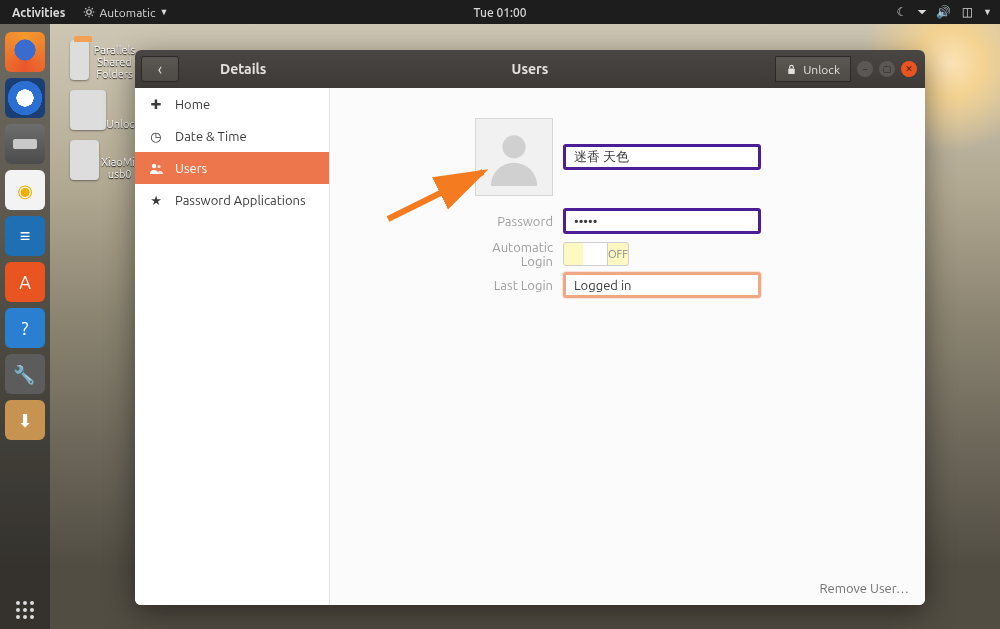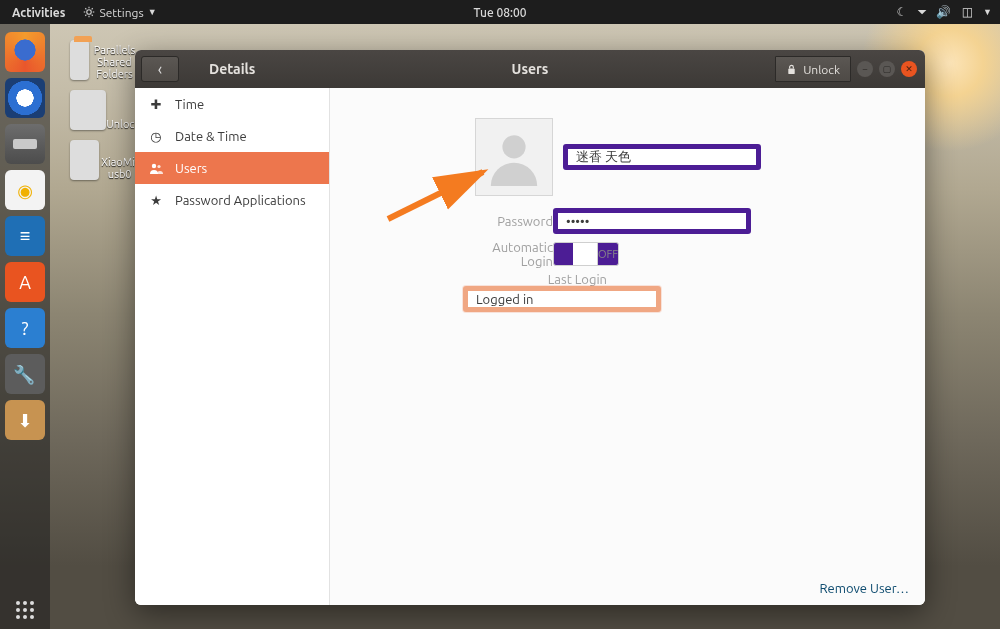--- a/index.html
+++ b/index.html
@@ -83,21 +83,21 @@
   height:38px; background: linear-gradient(#4a4643,#3c3936);
   display:flex; align-items:center; color:#e4e1dd;
   position:relative;
 }
 .tb-back {
   width:38px; height:26px; margin-left:6px;
   background: linear-gradient(#5b5753,#4e4a46);
   border:1px solid #2c2a28; border-radius:3px;
   display:flex; align-items:center; justify-content:center;
 }
-.tb-section-title { margin-left: 30px; font-weight:600; font-size:14px; }
+.tb-section-title { margin-left: 41px; font-weight:600; font-size:14px; }
 .tb-center-title { position:absolute; left:50%; transform:translateX(-50%); font-weight:600; font-size:14px; }
 .tb-right { position:absolute; right:8px; display:flex; align-items:center; gap:6px; }
 .tb-unlock {
   height:26px; padding:0 10px; display:flex; align-items:center; gap:6px;
   background: linear-gradient(#5b5753,#4e4a46);
   border:1px solid #2c2a28; border-radius:1px; color:#e4e1dd;
   font-size:12px;
 }
 .win-btn { width:16px; height:16px; border-radius:50%; background:#5a5754; display:flex; align-items:center; justify-content:center; font-size:9px; color:#2b2927;}
 .win-btn.close { background:#e95420; color:#4a2312;}
@@ -118,41 +118,41 @@
 }
 .avatar-box {
   position:absolute; top:30px; left:145px;
   width:78px; height:78px; background:#f1f1f1;
   border:1px solid #d6d6d6;
   display:flex; align-items:center; justify-content:center;
 }
 .avatar-box svg { width:58px; height:58px; fill:#d0d0d0;}
 
 .row { position:absolute; display:flex; align-items:center; }
-.row .lbl { color:#a0a0a0; font-size:13px; text-align:right; width:90px; }
+.row .lbl { color:#a0a0a0; font-size:13px; text-align:right; width:90px; margin-right:10px;}
 .row .field {
-  width:198px; height:26px; border:5px solid #4c1d95; border-radius:3px;
+  width:198px; height:26px; border:3px solid #4c1d95; border-radius:3px;
   background:#fff; padding:0 8px; display:flex; align-items:center;
   font-size:13px; color:#3c3c3c;
 }
 .row .field.highlight { border-color:#f0a783; box-shadow:0 0 0 1px rgba(233,84,32,.15);text-align:center;}
 .toggle {
   width:66px; height:24px; border:1px solid #cfcfcf; border-radius:3px;
-  display:flex; align-items:center; background:#4c1d95; position:relative;padding-left:19px;
+  display:flex; align-items:center; background:#fef9c3; position:relative;padding-left:19px;
 }
 .toggle .knob { width:28px; height:22px; background:#fff; border-right:1px solid #cfcfcf;}
 .toggle .state { flex:1; text-align:center; font-size:11px; color:#888;}
 
 .annot-arrow {
   position:absolute; top:76px; left:53px; z-index:5;
   pointer-events:none;
 }
 .remove-user {
   position:absolute; bottom:10px; right:16px;
-  color:#0c4a6e; font-size:13px;
+  color:#737373; font-size:13px;
 }
 </style>
 </head>
 <body>
 
 <div class="desert-bg"></div>
 
 <div class="topbar">
   <div class="activities">Activities</div>
   <div class="app-menu">
@@ -162,24 +162,24 @@
           <line x1="8" y1="1" x2="8" y2="3"></line>
           <line x1="8" y1="13" x2="8" y2="15"></line>
           <line x1="1" y1="8" x2="3" y2="8"></line>
           <line x1="13" y1="8" x2="15" y2="8"></line>
           <line x1="3" y1="3" x2="4.5" y2="4.5"></line>
           <line x1="11.5" y1="11.5" x2="13" y2="13"></line>
           <line x1="3" y1="13" x2="4.5" y2="11.5"></line>
           <line x1="11.5" y1="4.5" x2="13" y2="3"></line>
         </g>
       </svg>
-    <span>Settings</span>
+    <span>Automatic</span>
     <span style="font-size:9px">▼</span>
   </div>
-  <div class="clock">Tue 08:00</div>
+  <div class="clock">Tue 01:00</div>
   <div class="tray">
     <span>☾</span>
     <span>⏷</span>
     <span>🔊</span>
     <span>◫</span>
     <span style="font-size:9px">▼</span>
   </div>
 </div>
 
 <div class="dock">
@@ -240,21 +240,21 @@
       <div class="win-btn">–</div>
       <div class="win-btn">▢</div>
       <div class="win-btn close">✕</div>
     </div>
   </div>
 
   <div class="window-body">
     <div class="sidebar">
       <div class="item">
         <span class="sb-icon">✚</span>
-        <span>Time</span>
+        <span>Home</span>
       </div>
       <div class="item">
         <span class="sb-icon">◷</span>
         <span>Date &amp; Time</span>
       </div>
       <div class="item active">
         <span class="sb-icon" style="font-size:12px">
           <svg width="14" height="12" viewBox="0 0 14 12">
               <circle cx="5" cy="4" r="2.2" fill="#fff"></circle>
               <path d="M1 12 a4 4 0 0 1 8 0" fill="#fff"></path>
@@ -288,21 +288,21 @@
       </div>
 
       <div class="row" style="top:152px; left:133px;justify-content:center;">
         <div class="lbl">Automatic Login</div>
         <div class="toggle">
           <div class="knob"></div>
           <div class="state">OFF</div>
         </div>
       </div>
 
-      <div class="row" style="top:184px; left:133px;flex-direction:column;">
+      <div class="row" style="top:184px; left:133px;">
         <div class="lbl">Last Login</div>
         <div class="field highlight">Logged in</div>
       </div>
 
       <svg class="annot-arrow" width="120" height="60">
         <defs>
             <marker id="ah" markerWidth="10" markerHeight="10" refX="8" refY="3" orient="auto">
               <path d="M0,0 L9,3 L0,6 Z" fill="#f47b20"></path>
             </marker>
           </defs>

